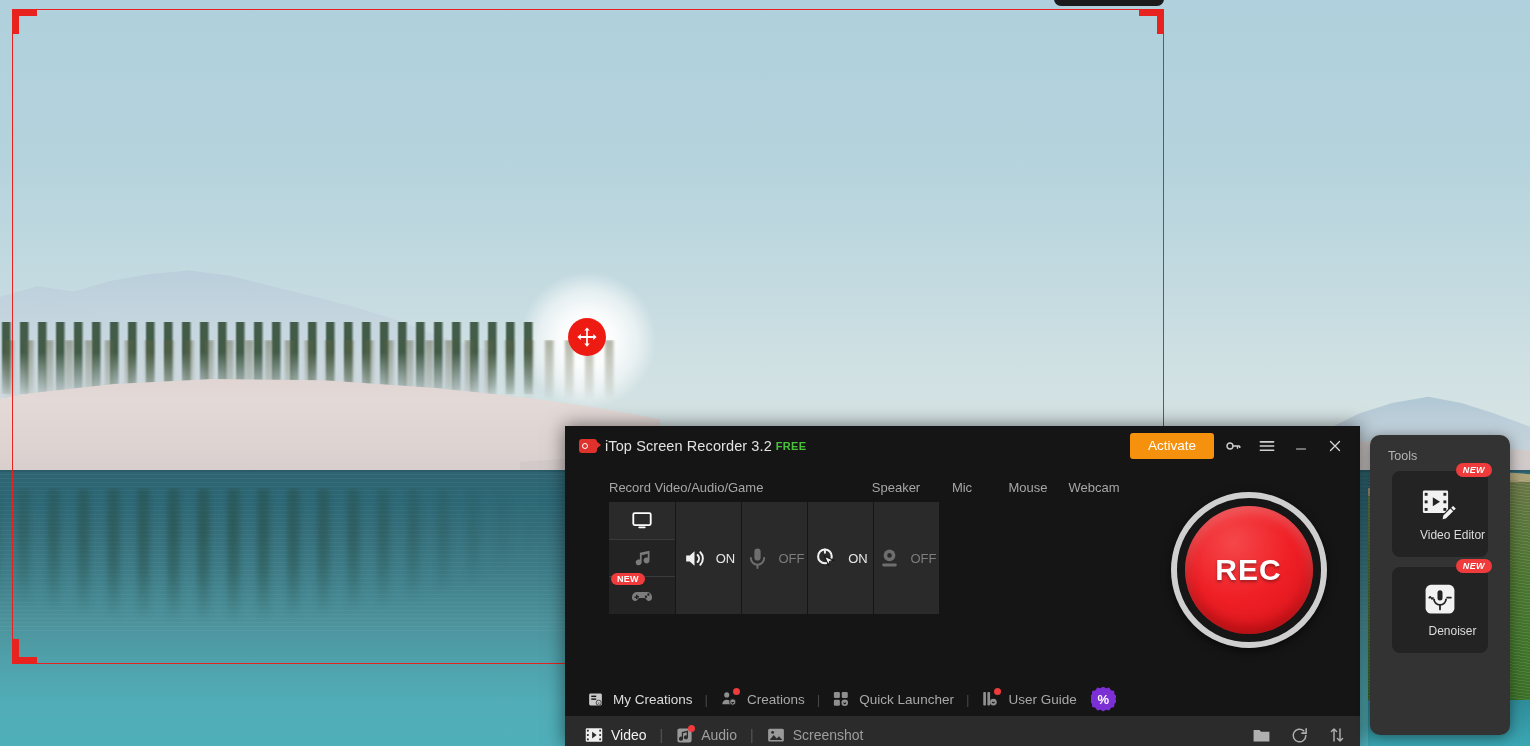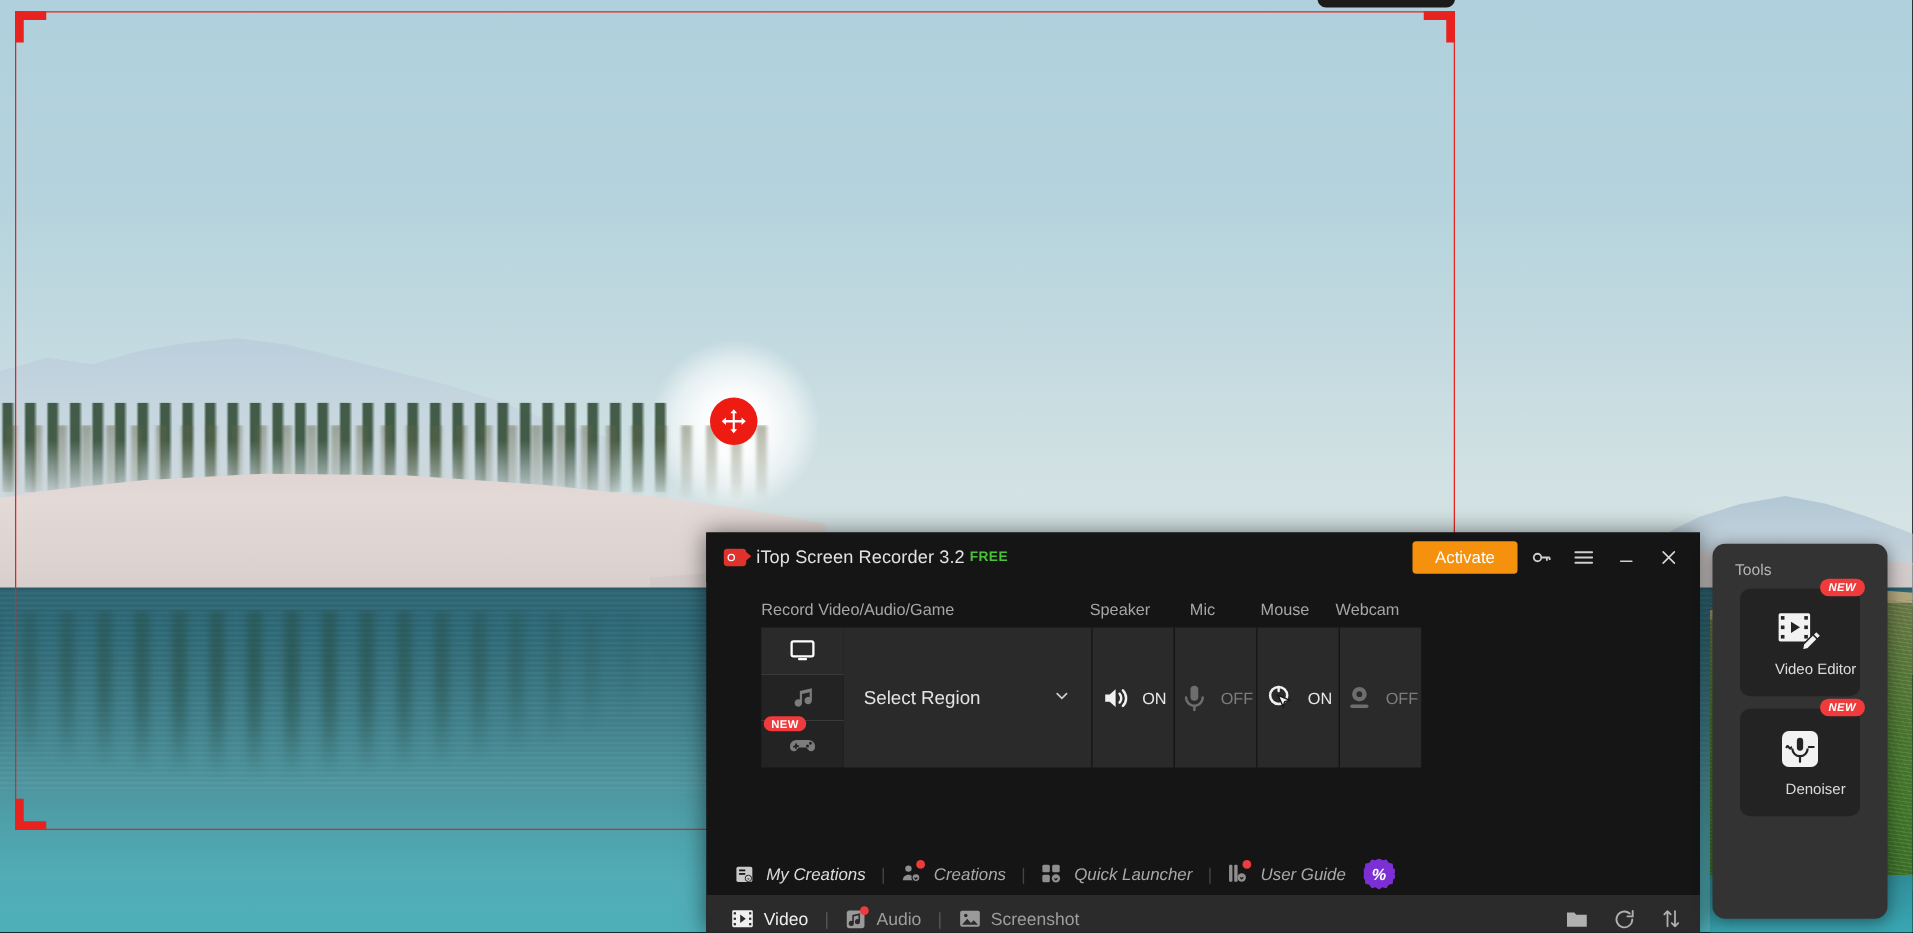--- a/index.html
+++ b/index.html
@@ -253,21 +253,21 @@
     box-shadow:inset 0 -7px 14px rgba(120,0,0,.5), inset 0 6px 12px rgba(255,255,255,.25);
   }
   .rec-inner span {
     font-size:30px; font-weight:bold; color:#fff; letter-spacing:1px;
     text-shadow:0 2px 3px rgba(0,0,0,.35);
   }
 
   
   .links-row {
     height:34px; display:flex; align-items:center; padding-left:22px;
-    font-size:13.5px; color:#9a9a9a; gap:0;font-style:italic;
+    font-size:13.5px; color:#9a9a9a; gap:0;
   }
   .link-item { display:flex; align-items:center; cursor:pointer; }
   .link-item .ic { margin-right:9px; display:flex; position:relative; }
   .link-item .lbl { color:#a8a8a8; }
   .link-item.first .lbl { color:#dcdcdc; }
   .sep { color:#454545; margin:0 12px; }
   .dot-red { position:absolute; right:-2px; top:-2px; width:7px; height:7px; border-radius:50%; background:#ef3b3b; }
   .pct-badge {
     width:25px; height:25px; margin-left:14px; cursor:pointer;
     display:flex; align-items:center; justify-content:center;
@@ -413,28 +413,20 @@
             </svg>
           </div>
           <div class="mode-btn alt2">
             <span class="tag-new">NEW</span>
             <svg width="24" height="24" viewBox="0 0 24 24" fill="#7c7c7c">
               <path d="M7 8h10a5 5 0 0 1 5 5v1a3 3 0 0 1-5.4 1.8L15 14H9l-1.6 1.8A3 3 0 0 1 2 14v-1a5 5 0 0 1 5-5zm-1 3v1.5H4.5v1.5H6V15h1.5v-1.5H9V12H7.5v-1.5zm10 .5a1.2 1.2 0 1 0 0 2.4 1.2 1.2 0 0 0 0-2.4zm2.4-2.2a1.2 1.2 0 1 0 0 2.4 1.2 1.2 0 0 0 0-2.4z"></path>
             </svg>
           </div>
         </div>
 
-        <div class="region-box">
-          <span class="region-text">Select Region</span>
-          <span class="chev">
-            <svg width="15" height="15" viewBox="0 0 24 24" fill="none" stroke="#cfcfcf" stroke-width="2.2" stroke-linecap="round">
-                <path d="M6 9.5l6 6 6-6"></path>
-              </svg>
-          </span>
-        </div>
 
         <div class="toggle-cell">
           <svg width="25" height="25" viewBox="0 0 24 24" fill="#f0f0f0">
             <path d="M4 9.2h3.4L12 5.1v13.8L7.4 14.8H4z"></path>
             <path d="M15 8.6a5 5 0 0 1 0 6.8" fill="none" stroke="#f0f0f0" stroke-width="1.9" stroke-linecap="round"></path>
             <path d="M17.6 6a8.6 8.6 0 0 1 0 12" fill="none" stroke="#f0f0f0" stroke-width="1.9" stroke-linecap="round"></path>
           </svg>
           <span class="state on">ON</span>
         </div>
 
@@ -461,20 +453,27 @@
             <circle cx="12" cy="9" r="5.6"></circle>
             <circle cx="12" cy="9" r="2.2" fill="#2a2a2a"></circle>
             <rect x="5" y="16.8" width="14" height="2.8" rx="1.4"></rect>
           </svg>
           <span class="state off">OFF</span>
         </div>
 
       </div>
     </div>
 
+    <div class="rec-wrap">
+      <div class="rec-btn">
+        <div class="rec-inner">
+          <span>REC</span>
+        </div>
+      </div>
+    </div>
   </div>
 
   <div class="links-row">
 
     <div class="link-item first">
       <span class="ic">
         <svg width="17" height="17" viewBox="0 0 24 24" fill="#c9c9c9">
           <rect x="3" y="3.5" width="18" height="17" rx="2"></rect>
           <rect x="6" y="6.5" width="7" height="2" fill="#151515"></rect>
           <rect x="6" y="10.5" width="7" height="2" fill="#151515"></rect>

